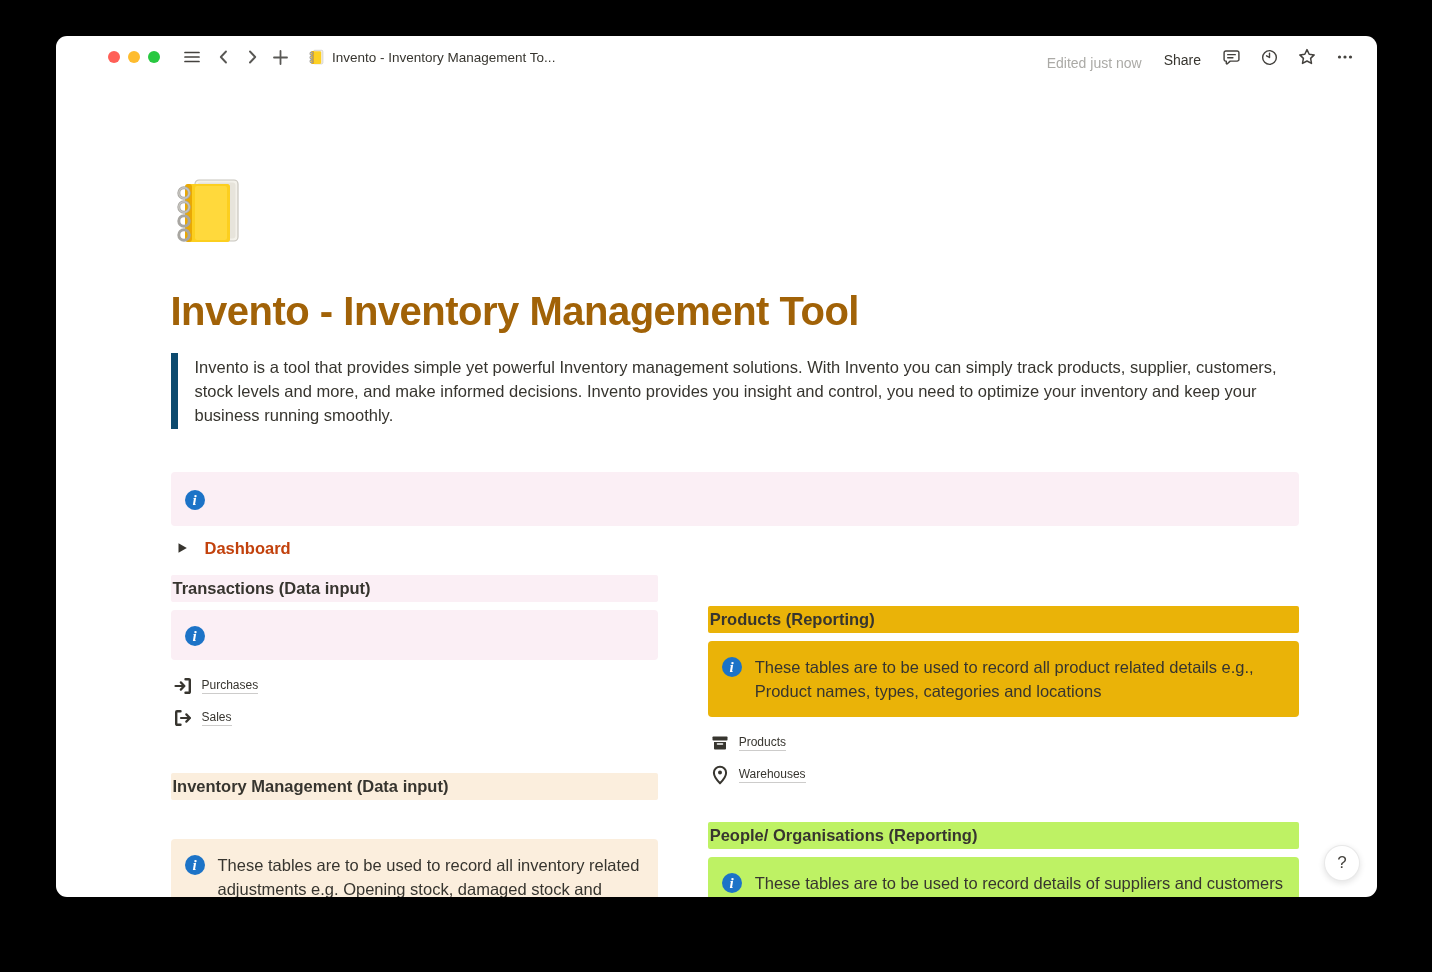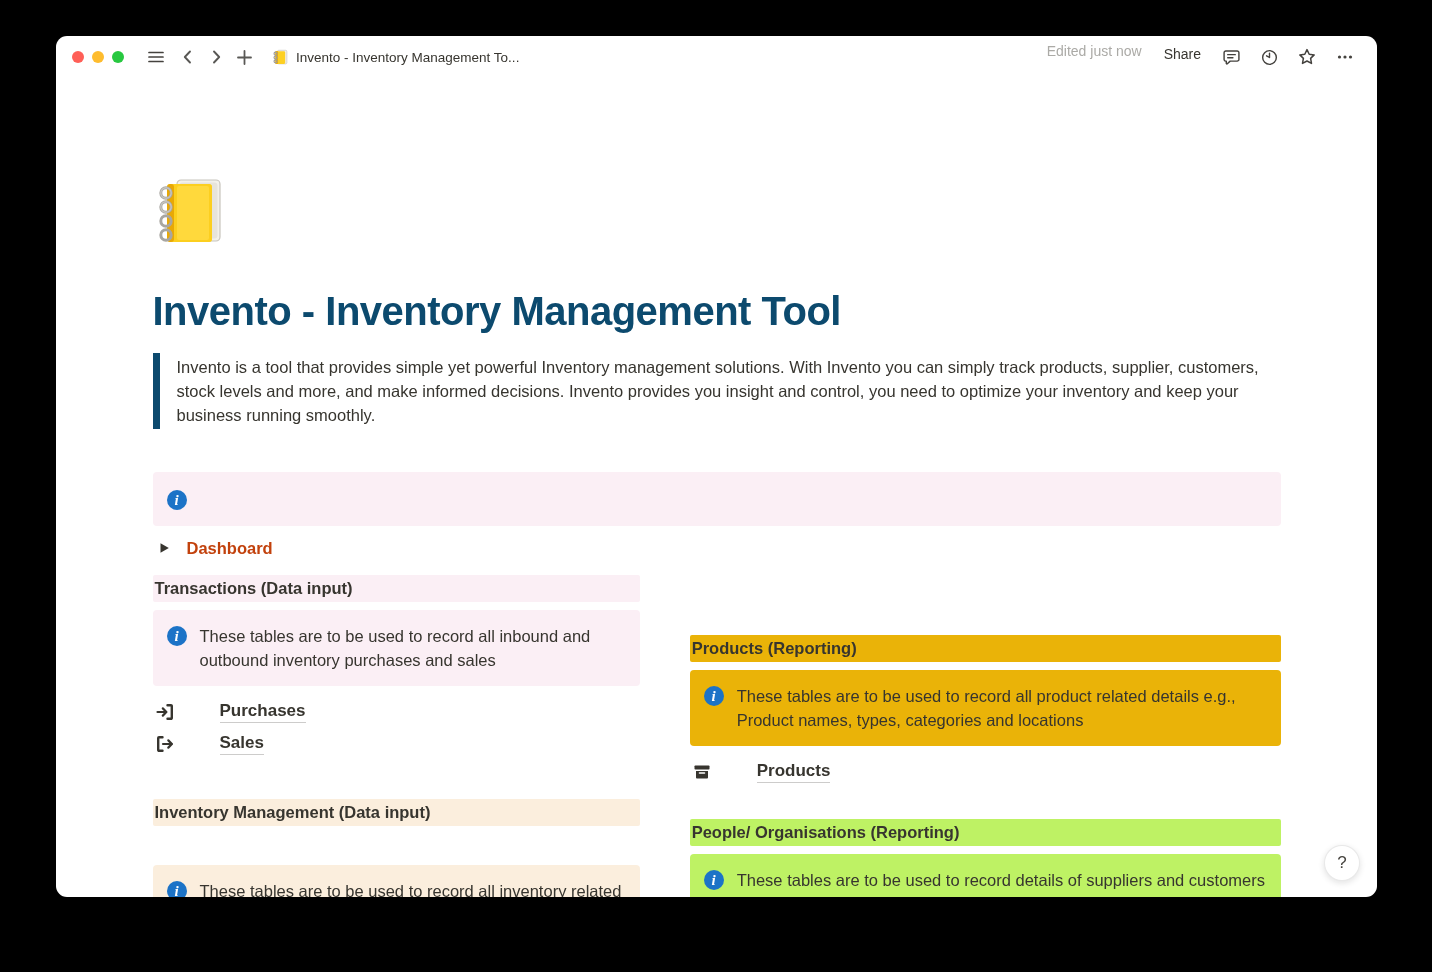--- a/index.html
+++ b/index.html
@@ -1,45 +1,45 @@
 <!DOCTYPE html>
 <html><head>
 <meta charset="utf-8">
 <style>
   * { margin:0; padding:0; box-sizing:border-box; }
   html,body { width:1432px; height:972px; background:#000; overflow:hidden;
               font-family:"Liberation Sans","DejaVu Sans",sans-serif; }
 
   .window { position:absolute; left:56px; top:36px; width:1321px; height:861px;
             background:#ffffff; border-radius:11px; overflow:hidden;
-            box-shadow:0 18px 50px rgba(0,0,0,0.55); }
+            box-shadow:0 18px 50px rgba(0,0,0,0.55);padding-left:36px; }
 
   
   .titlebar { height:42px; display:flex; align-items:center; padding:0 18px 0 16px; }
   .traffic { display:flex; gap:8px; margin-right:18px; }
   .light { width:12px; height:12px; border-radius:50%; }
   .light.red    { background:#ff5f57; }
   .light.yellow { background:#febc2e; }
   .light.green  { background:#28c840; }
   .tb-icon { width:28px; height:28px; display:flex; align-items:center; justify-content:center;
              border-radius:4px; cursor:pointer; color:#535350; }
   .tb-icon svg { display:block; }
   .tab-title-wrap { display:flex; align-items:center; gap:7px; margin-left:14px; }
   .tab-title { font-size:13.5px; color:#37352f; }
-  .tb-right { margin-left:auto; display:flex; align-items:flex-start; gap:10px; }
+  .tb-right { margin-left:auto; display:flex; align-items:flex-end; gap:10px; }
   .edited { font-size:14px; color:#abaaa6; margin-right:6px; }
   .share  { font-size:14px; color:#37352f; padding:3px 6px; border-radius:4px; cursor:pointer; }
 
   
   .content { width:100%; height:819px; overflow:hidden; }
   .pagebody { width:1128px; margin:0 auto; }
 
   .page-icon { margin-top:95px; width:78px; height:78px; cursor:pointer; }
   .page-title { margin-top:36px; font-size:40px; line-height:48px; font-weight:700;
-                color:#0c4a6e; letter-spacing:-0.5px; }
+                color:#a16207; letter-spacing:-0.5px; }
 
   .quote { margin-top:18px; border-left:7px solid #0c4a6e; padding:2px 0 2px 17px;
            font-size:16.5px; line-height:24px; color:#37352f; }
 
   .callout { display:flex; gap:13px; border-radius:4px; padding:16px 16px 16px 14px;
              font-size:16.5px; line-height:24px; color:#37352f; }
   .callout.main { margin-top:43px; }
   .info-badge { flex:0 0 auto; width:20px; height:20px; border-radius:50%;
                 background:#1c73c7; color:#fff; display:flex; align-items:center;
                 justify-content:center; margin-top:2px;
@@ -62,22 +62,22 @@
 
   .bg-pink   { background:#fbeff5; }
   .bg-gray   { background:#eab308; }
   .bg-orange { background:#fbeedd;margin-top:39px; }
   .bg-peach  { background:#bef264; }
 
   .links { margin-top:10px; }
   .link-row { display:flex; align-items:center; gap:9px; padding:4px 2px; height:32px;
               cursor:pointer; border-radius:4px; }
   .link-row svg { flex:0 0 auto; }
-  .link-text { font-size:17px; font-weight:700; color:#37352f;
-               border-bottom:1px solid rgba(55,53,47,0.25); padding-bottom:1px;margin-left:36px; }
+  .link-text { font-size:12px; font-weight:400; color:#37352f;
+               border-bottom:1px solid rgba(55,53,47,0.25); padding-bottom:1px; }
 
   .help-btn { position:absolute; right:17px; bottom:16px; width:36px; height:36px;
               border-radius:50%; background:#fff; border:1px solid rgba(15,15,15,0.09);
               box-shadow:0 2px 6px rgba(15,15,15,0.12); display:flex; align-items:center;
               justify-content:center; font-size:17px; color:#46443f; cursor:pointer; }
 </style>
 </head>
 <body>
 
 <div class="window">
@@ -207,21 +207,20 @@
         <span class="toggle-label">Dashboard</span>
       </div>
 
       <div class="columns">
 
         <div class="col-left">
 
           <div class="sec-header bg-pink">Transactions (Data input)</div>
           <div class="callout sec-callout bg-pink">
             <span class="info-badge">i</span>
-            <span>These tables are to be used to record all inbound and outbound inventory purchases and sales</span>
           </div>
           <div class="links">
             <div class="link-row">
               <svg width="20" height="20" viewBox="0 0 20 20">
                 <path d="M12.5 3.2H16a0.8 0.8 0 0 1 .8.8v12a0.8 0.8 0 0 1-.8.8h-3.5" fill="none" stroke="#37352f" stroke-width="2.4" stroke-linecap="round"></path>
                 <g stroke="#37352f" stroke-width="2.2" stroke-linecap="round" stroke-linejoin="round" fill="none">
                   <line x1="2.5" y1="10" x2="11" y2="10"></line>
                   <path d="M7.8 6.4 11.4 10l-3.6 3.6"></path>
                 </g>
               </svg>
@@ -256,20 +255,27 @@
           </div>
           <div class="links">
             <div class="link-row">
               <svg width="20" height="20" viewBox="0 0 20 20">
                 <rect x="2.5" y="3.5" width="15" height="4" rx="0.8" fill="#37352f"></rect>
                 <path d="M4 9h12v6.6a0.9 0.9 0 0 1-.9.9H4.9a0.9 0.9 0 0 1-.9-.9z" fill="#37352f"></path>
                 <line x1="7.5" y1="11" x2="12.5" y2="11" stroke="#fff" stroke-width="1.6" stroke-linecap="round"></line>
               </svg>
               <span class="link-text">Products</span>
             </div>
+            <div class="link-row">
+              <svg width="20" height="20" viewBox="0 0 20 20">
+                <path d="M10 1.8c-3.4 0-6.1 2.7-6.1 6 0 4.5 6.1 10.4 6.1 10.4s6.1-5.9 6.1-10.4c0-3.3-2.7-6-6.1-6z" fill="none" stroke="#37352f" stroke-width="2"></path>
+                <circle cx="10" cy="7.6" r="2" fill="#37352f"></circle>
+              </svg>
+              <span class="link-text">Warehouses</span>
+            </div>
           </div>
 
           <div class="sec-header sec-gap bg-peach">People/ Organisations (Reporting)</div>
           <div class="callout sec-callout bg-peach">
             <span class="info-badge">i</span>
             <span>These tables are to be used to record details of suppliers and customers</span>
           </div>
 
         </div>
       </div>

